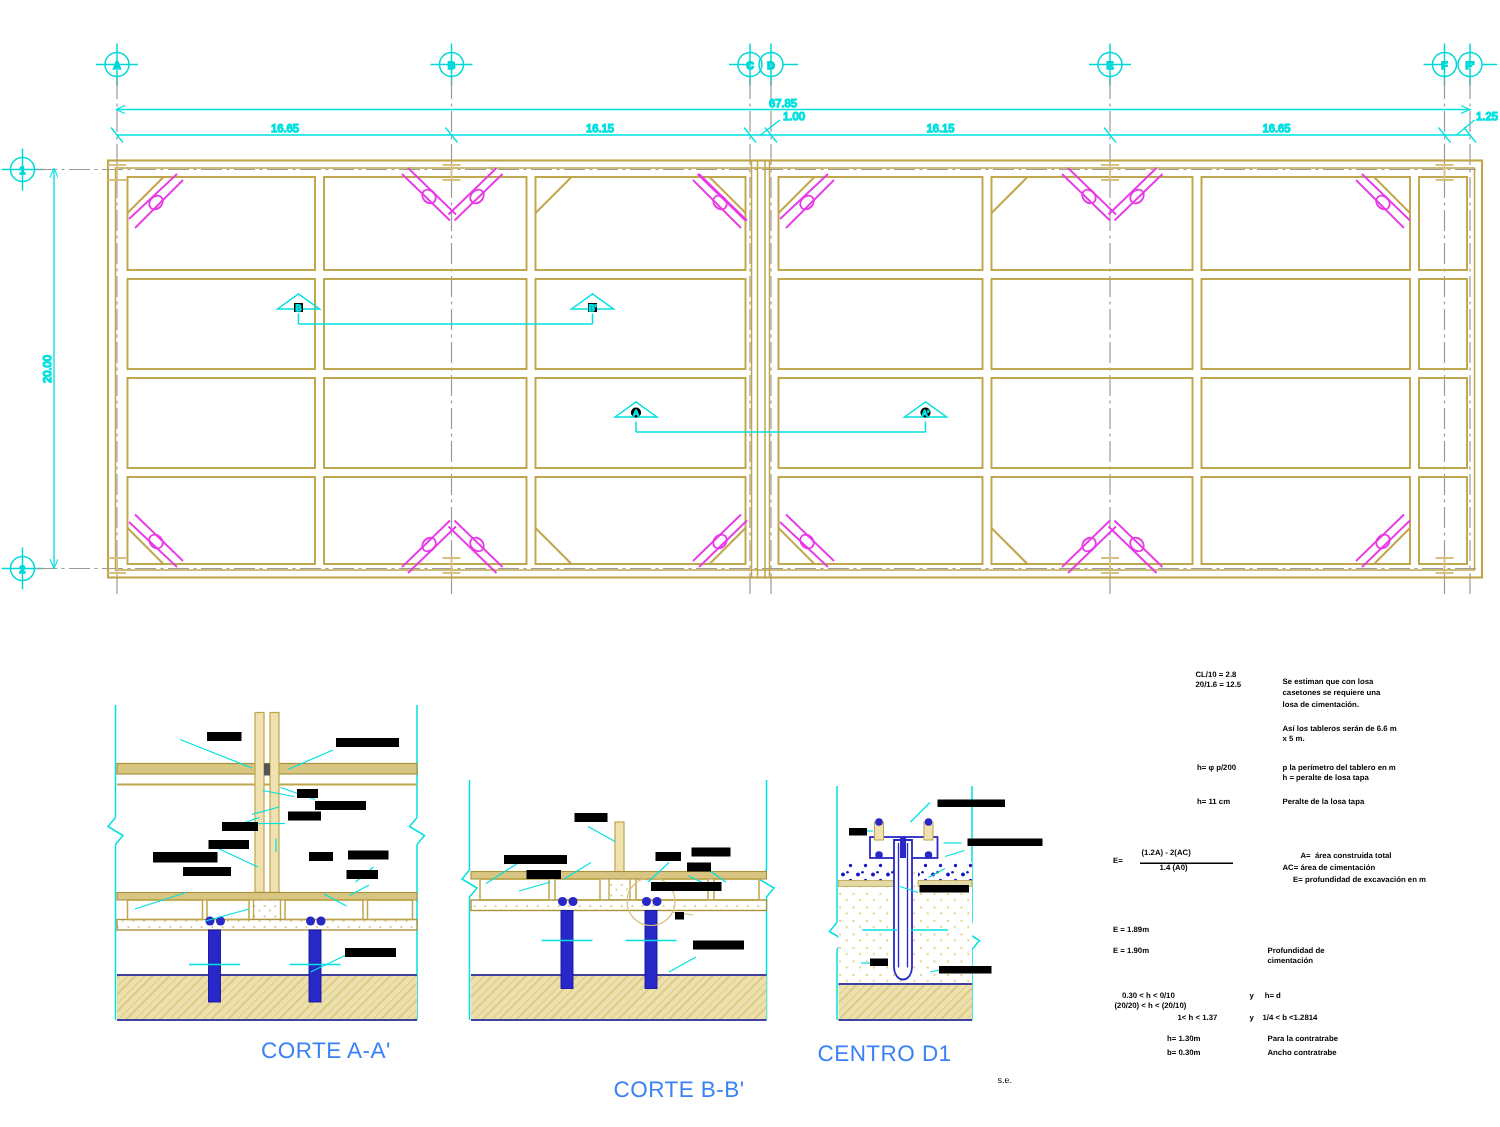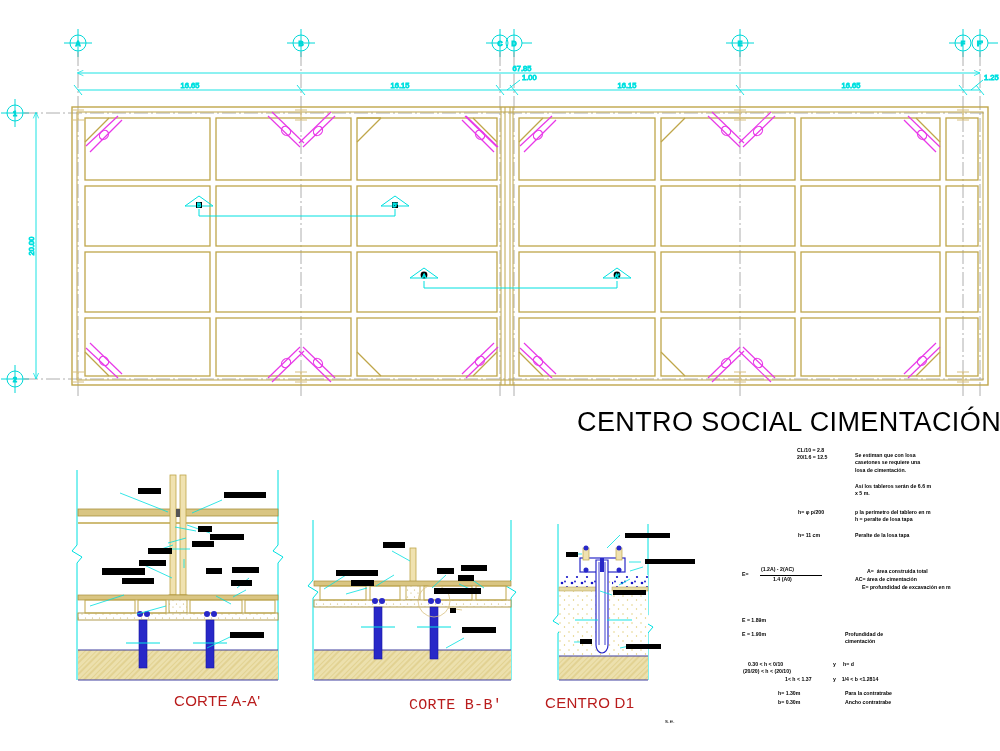--- a/index.html
+++ b/index.html
@@ -2,21 +2,21 @@
 <html><head>
 <meta charset="utf-8">
 <style>
   html,body{margin:0;padding:0;background:#ffffff;}
   body{width:1000px;height:751px;position:relative;overflow:hidden;
        font-family:"Liberation Sans", sans-serif;color:#000;}
   .stage{position:absolute;left:0;top:0;width:1000px;height:552px;}
   svg{position:absolute;left:0;top:0;}
   .ttl{position:absolute;font-family:"Liberation Sans",sans-serif;
        font-size:27px;letter-spacing:.4px;color:#000;white-space:nowrap;}
-  .cap{position:absolute;font-size:15px;letter-spacing:.3px;color:#b91c1c;white-space:nowrap;}
+  .cap{position:absolute;font-size:15px;letter-spacing:.3px;color:#3b82f6;white-space:nowrap;}
   .capsm{position:absolute;font-size:6px;color:#000;white-space:nowrap;}
   .note{position:absolute;font-size:5.2px;font-weight:bold;color:#000;
         white-space:pre;line-height:1.42;letter-spacing:0px;}
   .redact{position:absolute;background:#000;}
   .dimtxt{font-size:7.5px;fill:#00e5e5;font-family:"Liberation Sans",sans-serif;}
   .gridtxt{font-size:7px;fill:#00d8d8;font-family:"Liberation Sans",sans-serif;
            font-weight:bold;text-anchor:middle;}
   .vdim{font-size:7.5px;fill:#00e5e5;font-family:"Liberation Sans",sans-serif;}
 </style>
 </head>
@@ -513,25 +513,24 @@
       <line x1="629" y1="562" x2="641" y2="562"></line>
       <line x1="630" y1="571" x2="643" y2="567"></line>
       <line x1="619" y1="585" x2="630" y2="579"></line>
       <line x1="600" y1="591" x2="612" y2="595"></line>
       <line x1="574" y1="642" x2="584" y2="642"></line>
       <line x1="620" y1="648" x2="634" y2="645"></line>
     </g>
   </g>
 </svg>
 
-<div class="ttl" style="left:577px;top:407px;">CENTRO SOCIAL CIMENTACIÓN</div>
 <div class="capsm" style="left:665px;top:718px;">s.e.</div>
 
 <div class="cap" style="left:174px;top:692px;">CORTE A-A'</div>
-<div class="cap" style="left:409px;top:697px;font-family:Liberation Mono, monospace;">CORTE B-B'</div>
+<div class="cap" style="left:409px;top:718px;">CORTE B-B'</div>
 <div class="cap" style="left:545px;top:694px;">CENTRO D1</div>
 
 <div class="note" style="left:797px;top:447px;">CL/10 = 2.8
 20/1.6 = 12.5</div>
 <div class="note" style="left:855px;top:452px;">Se estiman que con losa
 casetones se requiere una
 losa de cimentación.</div>
 <div class="note" style="left:855px;top:483px;">Así los tableros serán de 6.6 m
 x 5 m.</div>
 

